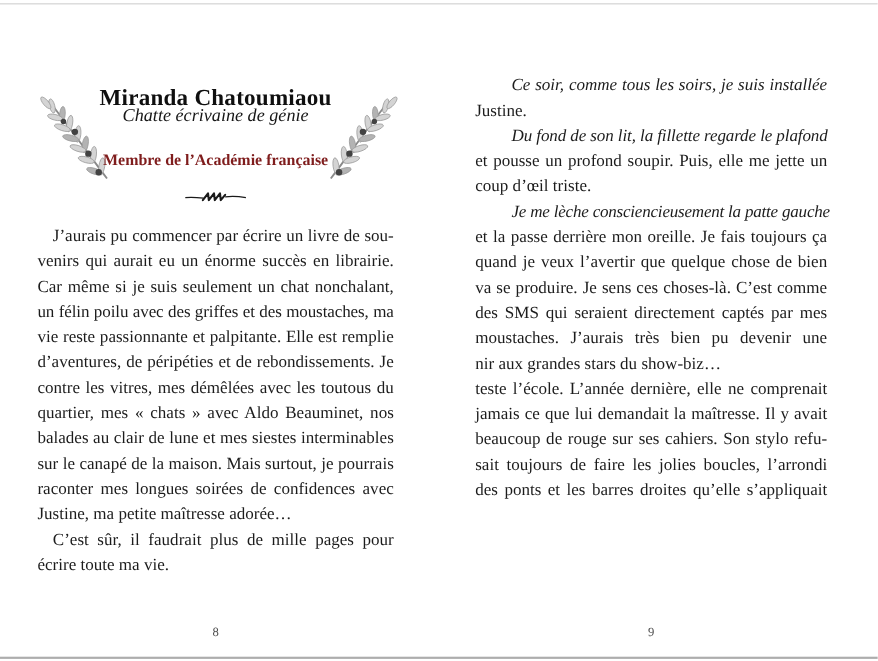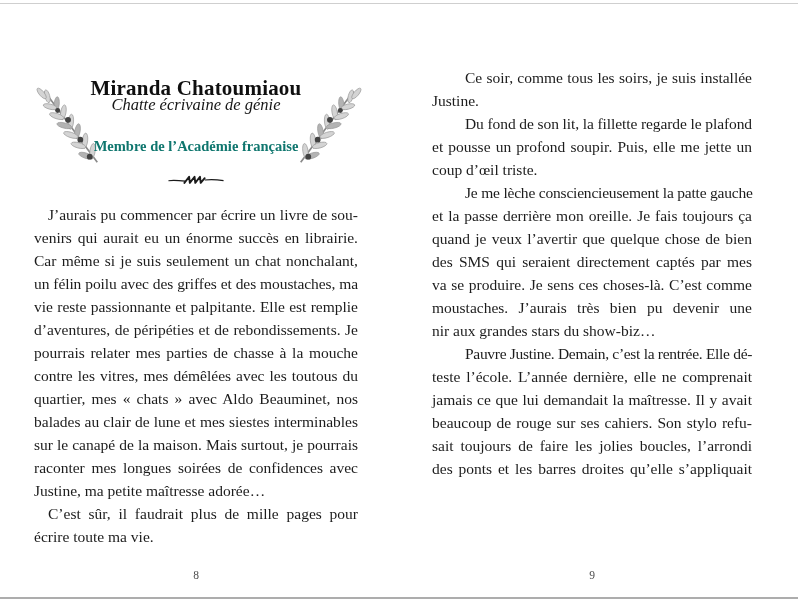--- a/index.html
+++ b/index.html
@@ -25,37 +25,37 @@
   .branch .stem{stroke:#8a8a8a;stroke-width:1.8;fill:none;}
   .branch ellipse{fill:#d4d4d4;stroke:#979797;stroke-width:0.7;}
   .branch ellipse.dk{fill:#b3b3b3;}
   .branch circle{fill:#424242;}
 
   .title{position:absolute;top:76px;left:0;width:100%;text-align:center;
     font-size:21px;font-weight:bold;color:#0f0f0f;letter-spacing:0.2px;margin:0;}
   .subtitle{position:absolute;top:95px;left:0;width:100%;text-align:center;
     font-size:16.5px;font-style:italic;color:#161616;}
   .affiliation{position:absolute;top:138px;left:0;width:100%;text-align:center;
-    font-size:14.5px;font-weight:bold;color:#0f766e;}
+    font-size:14.5px;font-weight:bold;color:#7f1d1d;}
   .divider{position:absolute;top:172px;left:0;width:100%;text-align:center;}
   .divider svg{display:inline-block;}
   .divider path{stroke:#1a1a1a;fill:none;}
 
   
   .body-text{position:absolute;left:0;right:0;}
   .page.left  .body-text{top:203px;}
   .page.right .body-text{top:66px;}
   .para{margin:0;}
   .line{
     font-size:15.5px;line-height:23px;white-space:nowrap;
     text-align:justify;
   }
   .line.j{text-align-last:justify;}
   .page.left  .line.indent{text-indent:14px;}
-  .page.right .line.indent{text-indent:33px;}
+  .page.right .line.indent{text-indent:33px;font-style:italic;}
 
   .folio{position:absolute;top:569px;left:0;width:100%;text-align:center;
     font-size:11.5px;color:#4d4d4d;}
 </style>
 </head>
 <body>
 
 <div class="rule top"></div>
 <div class="rule bottom"></div>
 
@@ -119,21 +119,20 @@
     </div>
   </header>
   <div class="body-text">
       <div class="para">
         <div class="line j indent">J’aurais pu commencer par écrire un livre de sou-</div>
         <div class="line j">venirs qui aurait eu un énorme succès en librairie.</div>
         <div class="line j">Car même si je suis seulement un chat nonchalant,</div>
         <div class="line j" style="letter-spacing: -0.1px;">un félin poilu avec des griffes et des moustaches, ma</div>
         <div class="line j">vie reste passionnante et palpitante. Elle est remplie</div>
         <div class="line j">d’aventures, de péripéties et de rebondissements. Je</div>
-        <div class="line j">pourrais relater mes parties de chasse à la mouche</div>
         <div class="line j">contre les vitres, mes démêlées avec les toutous du</div>
         <div class="line j">quartier, mes « chats » avec Aldo Beauminet, nos</div>
         <div class="line j">balades au clair de lune et mes siestes interminables</div>
         <div class="line j">sur le canapé de la maison. Mais surtout, je pourrais</div>
         <div class="line j">raconter mes longues soirées de confidences avec</div>
         <div class="line">Justine, ma petite maîtresse adorée…</div>
       </div>
       <div class="para">
         <div class="line j indent">C’est sûr, il faudrait plus de mille pages pour</div>
         <div class="line">écrire toute ma vie.</div>
@@ -150,27 +149,26 @@
       </div>
       <div class="para">
         <div class="line j indent" style="letter-spacing: -0.1px;">Du fond de son lit, la fillette regarde le plafond</div>
         <div class="line j">et pousse un profond soupir. Puis, elle me jette un</div>
         <div class="line">coup d’œil triste.</div>
       </div>
       <div class="para">
         <div class="line j indent" style="letter-spacing: -0.2px;">Je me lèche consciencieusement la patte gauche</div>
         <div class="line j">et la passe derrière mon oreille. Je fais toujours ça</div>
         <div class="line j">quand je veux l’avertir que quelque chose de bien</div>
+        <div class="line j">va se produire. Je sens ces choses-là. C’est comme</div>
         <div class="line j">des SMS qui seraient directement captés par mes</div>
-        <div class="line j">va se produire. Je sens ces choses-là. C’est comme</div>
         <div class="line j">moustaches. J’aurais très bien pu devenir une</div>
         <div class="line">nir aux grandes stars du show-biz…</div>
       </div>
       <div class="para">
-        <div class="line j indent" style="letter-spacing: -0.3px;">Pauvre Justine. Demain, c’est la rentrée. Elle dé-</div>
         <div class="line j">teste l’école. L’année dernière, elle ne comprenait</div>
         <div class="line j">jamais ce que lui demandait la maîtresse. Il y avait</div>
         <div class="line j">beaucoup de rouge sur ses cahiers. Son stylo refu-</div>
         <div class="line j">sait toujours de faire les jolies boucles, l’arrondi</div>
         <div class="line j">des ponts et les barres droites qu’elle s’appliquait</div>
       </div>
     </div>
   <div class="folio">9</div>
 </section>
 

